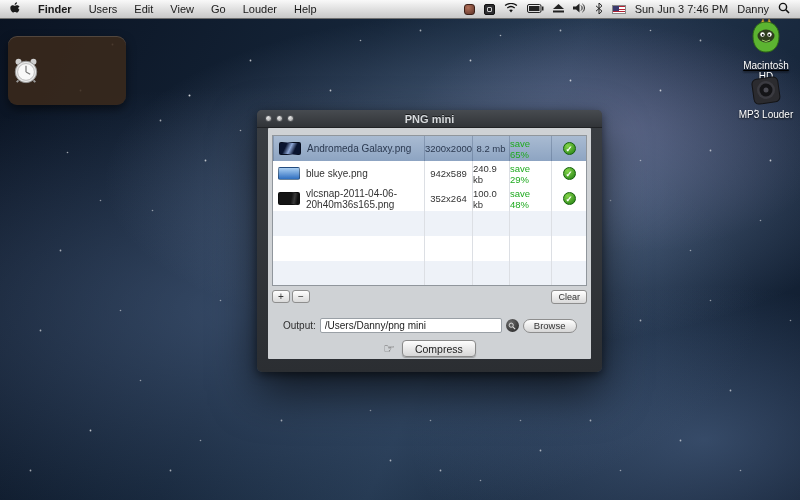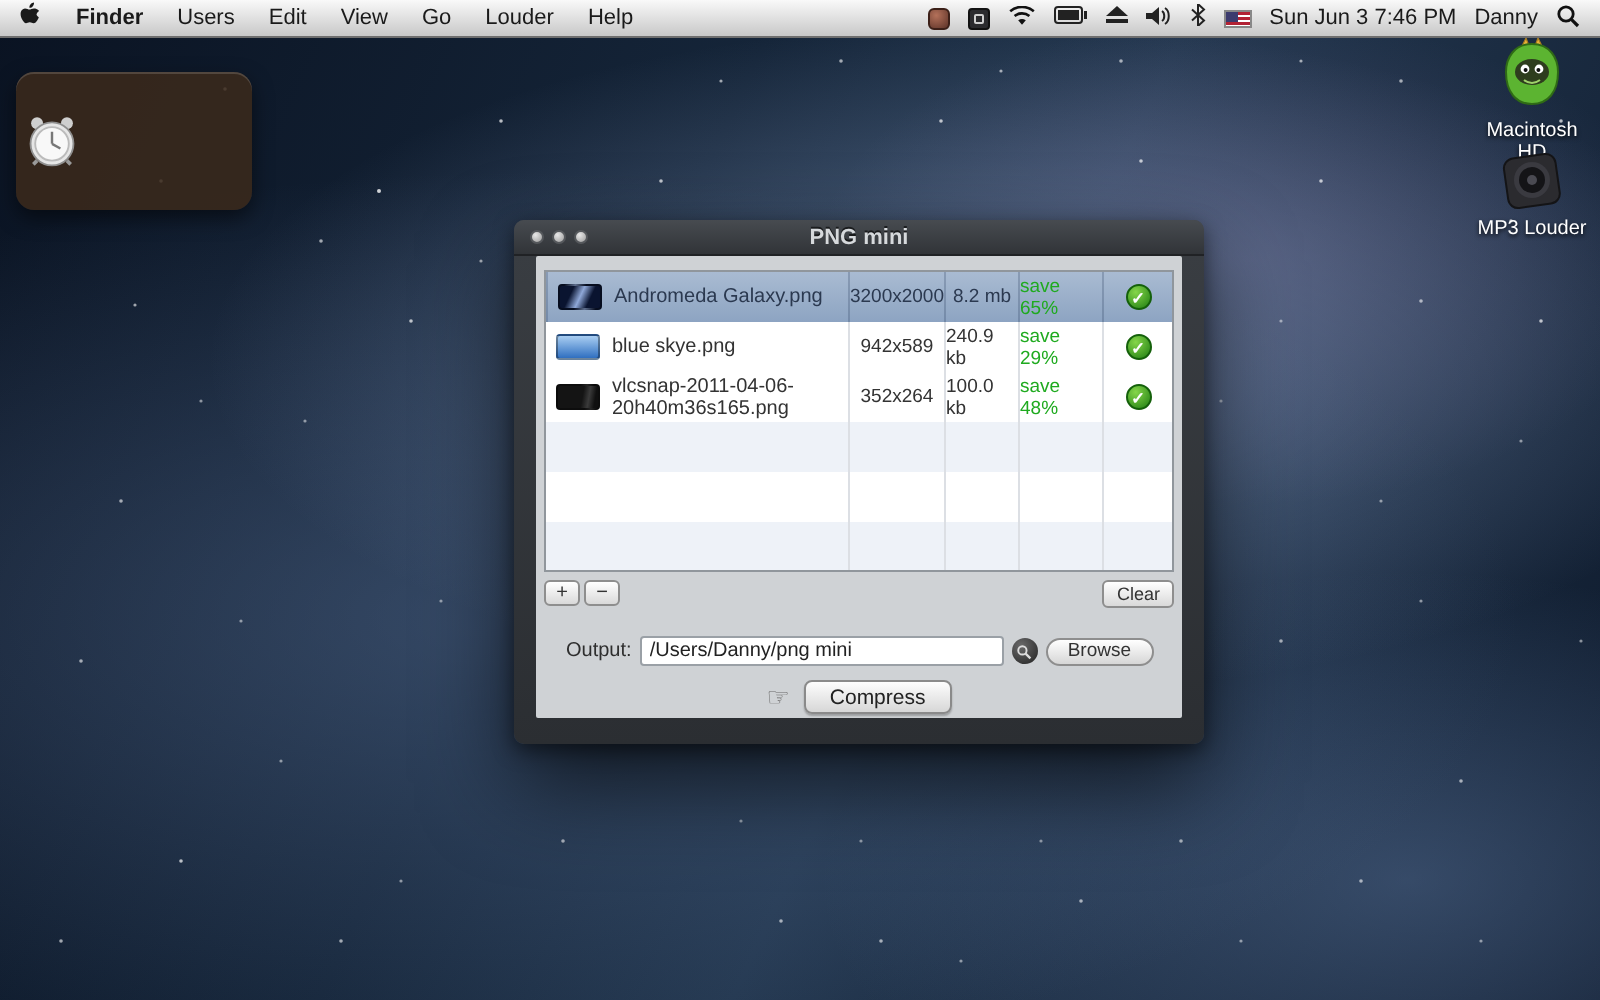--- a/index.html
+++ b/index.html
@@ -90,21 +90,21 @@
   .countdown-icon-wrap { position:absolute; left:26px; top:124px; width:64px; z-index:5;
     display:flex; flex-direction:column; align-items:center; gap:3px; }
   .cal-icon { width:28px; height:26px; background:#fdfdfd; border:1px solid #8394a6; border-radius:3px;
     position:relative; box-shadow:0 1px 3px rgba(0,0,0,.5); }
   .cal-icon .rings { position:absolute; top:-3px; left:0; right:0; display:flex; justify-content:space-evenly; }
   .cal-icon .rings i { width:3px; height:5px; border:1px solid #667; border-radius:2px; background:#dfe8f2; }
   .cal-day { position:absolute; top:5px; left:0; right:0; text-align:center; font-size:11px; font-weight:bold; color:#333; }
   .cal-sub { position:absolute; bottom:3px; left:8px; right:8px; height:2px; background:#c33; opacity:.6; }
 
   .hd-icon-wrap { position:absolute; left:737px; top:18px; width:58px; z-index:5;
-    display:flex; flex-direction:column; align-items:center; gap:2px; }
+    display:flex; flex-direction:column; align-items:center; gap:2px;text-decoration:underline; }
   .mp3-icon-wrap { position:absolute; left:737px; top:76px; width:58px; z-index:5;
     display:flex; flex-direction:column; align-items:center; gap:3px; }
 
   
   .window {
     position:absolute; left:257px; top:110px; width:345px; height:262px; z-index:20;
     background:linear-gradient(#3a3e43,#2b2e32); border-radius:5px;
     box-shadow:0 20px 45px rgba(0,0,0,.65), 0 3px 10px rgba(0,0,0,.5);
   }
   .titlebar { height:18px; display:flex; align-items:center; position:relative;

